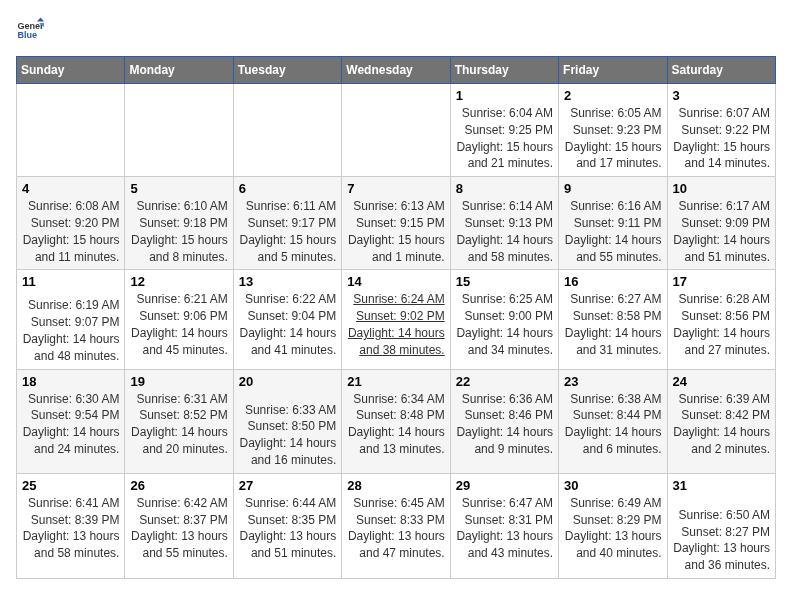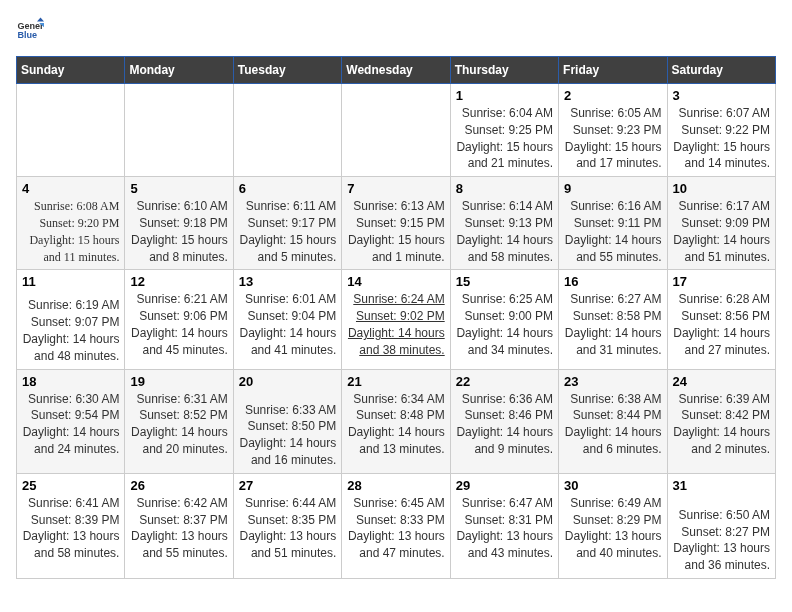--- a/index.html
+++ b/index.html
@@ -36,21 +36,21 @@
     .subtitle {
       font-size: 16px;
       color: #555;
     }
     table {
       width: 100%;
       border-collapse: collapse;
       font-size: 11px;
     }
     thead tr th {
-      background-color: #404040;
+      background-color: #737373;
       color: #fff;
       padding: 6px 4px;
       text-align: left;
       font-size: 12px;
       font-weight: bold;
       border: 1px solid #2a5caa;
     }
     tbody tr td {
       vertical-align: top;
       padding: 4px 5px;
@@ -132,21 +132,21 @@
           <span class="day-number">3</span>
           <div class="day-info" style="white-space: pre-line;">Sunrise: 6:07 AM
 Sunset: 9:22 PM
 Daylight: 15 hours
 and 14 minutes.</div>
         </td>
       </tr>
       <tr>
         <td>
           <span class="day-number">4</span>
-          <div class="day-info" style="white-space: pre-line; font-family: Liberation Serif, serif;">Sunrise: 6:08 AM
+          <div class="day-info" style="white-space: pre-line;">Sunrise: 6:08 AM
 Sunset: 9:20 PM
 Daylight: 15 hours
 and 11 minutes.</div>
         </td>
         <td>
           <span class="day-number">5</span>
           <div class="day-info" style="white-space: pre-line;">Sunrise: 6:10 AM
 Sunset: 9:18 PM
 Daylight: 15 hours
 and 8 minutes.</div>
@@ -197,21 +197,21 @@
         </td>
         <td>
           <span class="day-number">12</span>
           <div class="day-info" style="white-space: pre-line;">Sunrise: 6:21 AM
 Sunset: 9:06 PM
 Daylight: 14 hours
 and 45 minutes.</div>
         </td>
         <td>
           <span class="day-number">13</span>
-          <div class="day-info" style="white-space: pre-line;">Sunrise: 6:01 AM
+          <div class="day-info" style="white-space: pre-line;">Sunrise: 6:22 AM
 Sunset: 9:04 PM
 Daylight: 14 hours
 and 41 minutes.</div>
         </td>
         <td>
           <span class="day-number">14</span>
           <div class="day-info" style="white-space: pre-line; text-decoration: underline;">Sunrise: 6:24 AM
 Sunset: 9:02 PM
 Daylight: 14 hours
 and 38 minutes.</div>

